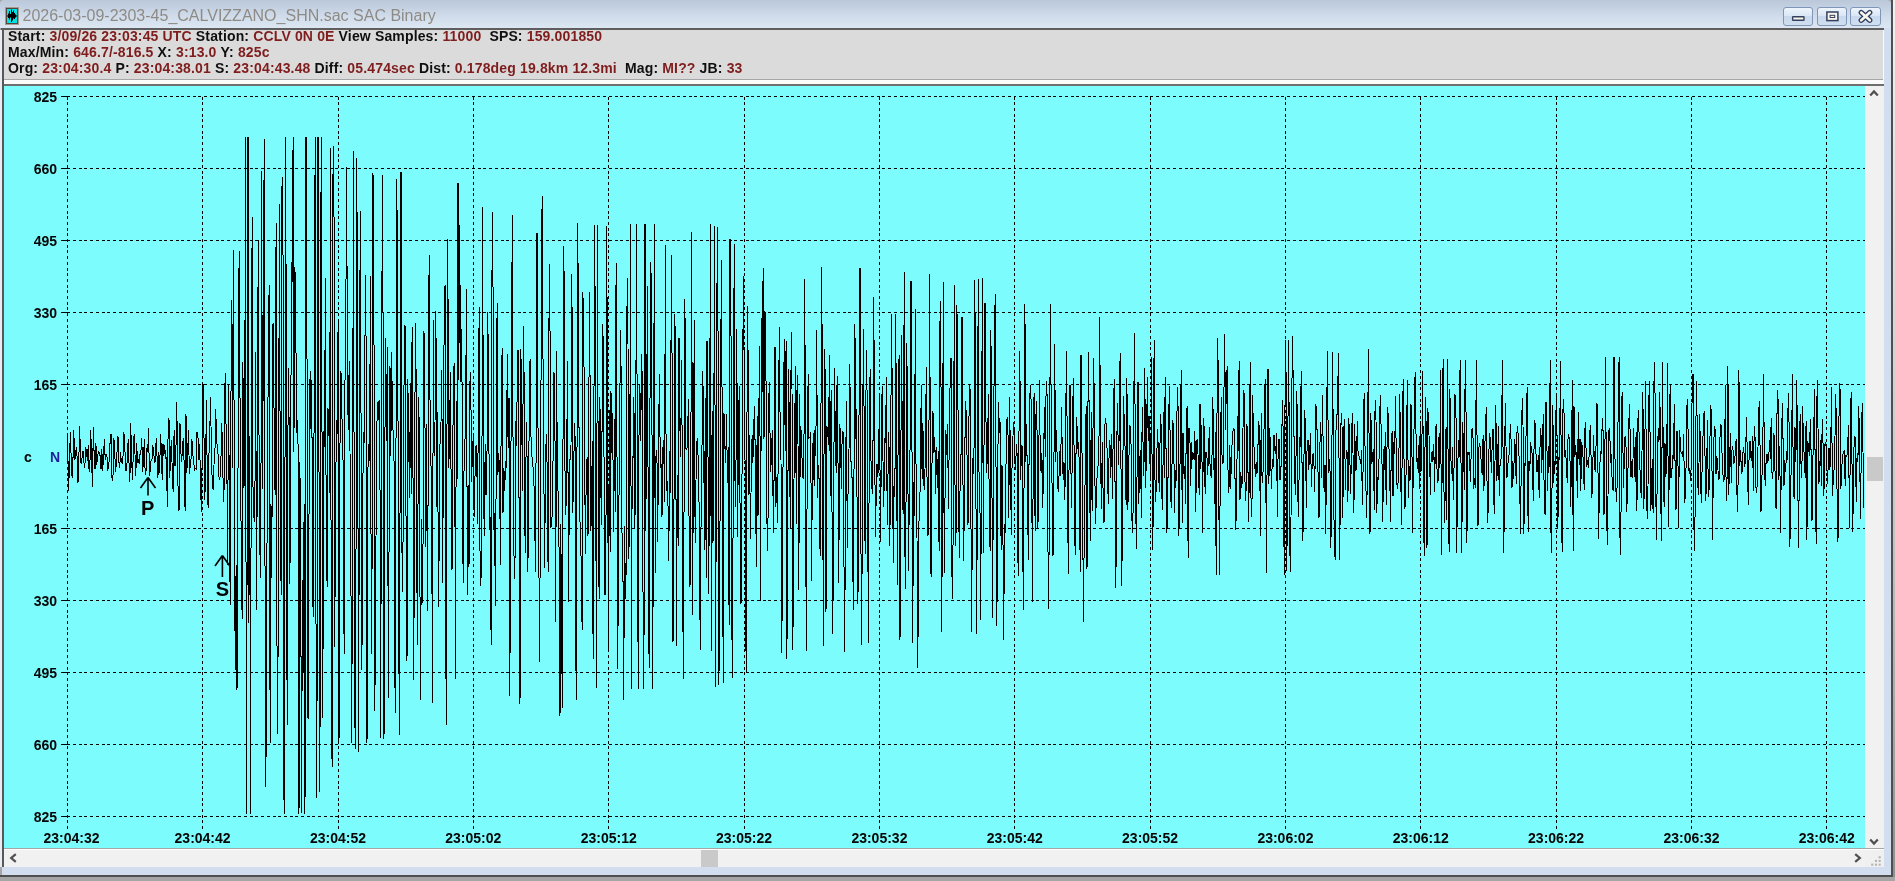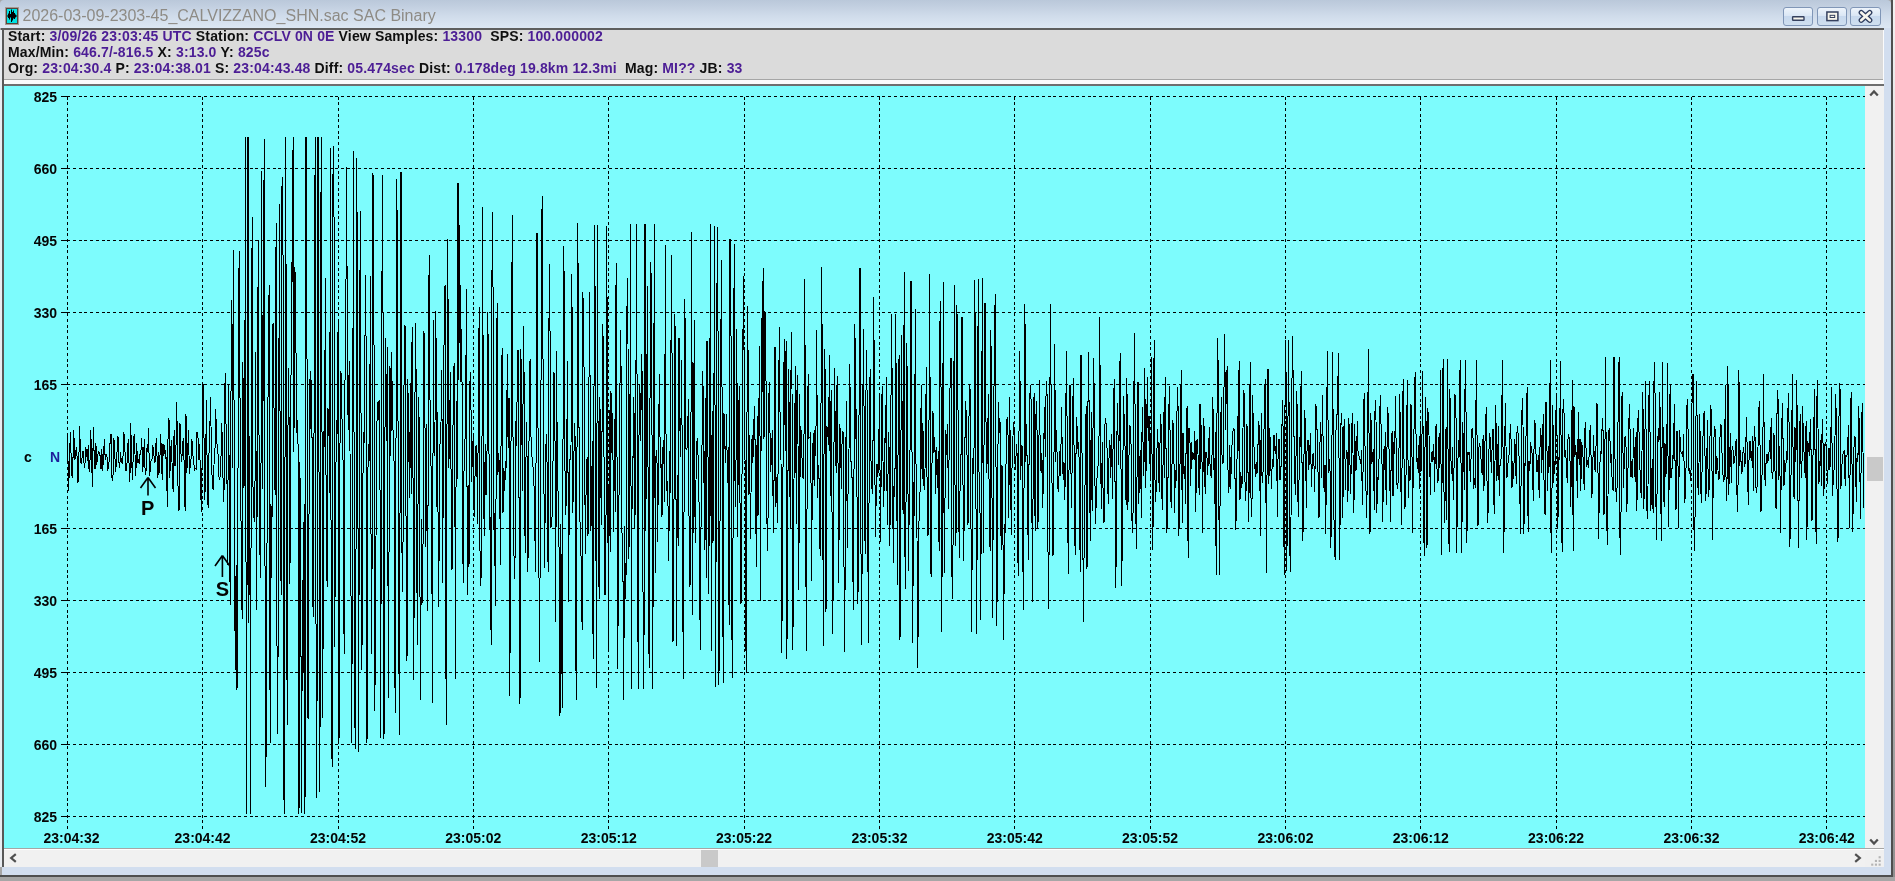--- a/index.html
+++ b/index.html
@@ -1,17 +1,17 @@
 <!DOCTYPE html>
 <html><head><meta charset="utf-8"><title>seis</title><style>
 html,body{margin:0;padding:0}
 body{width:1895px;height:881px;position:relative;overflow:hidden;background:#a6a6a6;
  font-family:"Liberation Sans",sans-serif}
 .abs{position:absolute}
-.v{color:#4c1d95}
+.v{color:#7f1d1d}
 .il{position:absolute;left:8px;white-space:pre;font-size:14px;font-weight:bold;color:#0f0f0f;letter-spacing:0.15px;line-height:16px}
 </style></head><body>
 <div class="abs" style="left:0;top:0;width:1890.6px;height:28px;border-radius:4px 4px 0 0;background:linear-gradient(#bac8da,#c3d0e1 25%,#cfdbea 55%,#d8e3f0 85%,#dce7f3)"></div>
 <div class="abs" style="left:1890.6px;top:0;width:2.4px;height:877.4px;background:#4f4f4f"></div>
 <div class="abs" style="left:1893px;top:0;width:2px;height:877.4px;background:linear-gradient(#f2f2f2,#c5c5c5 60%,#8f8f8f)"></div>
 <div class="abs" style="left:1px;top:28px;width:1883.3px;height:2.3px;background:#5e5e5e"></div>
 <div class="abs" style="left:0;top:30.3px;width:2px;height:837px;background:#e9edf2"></div>
 <div class="abs" style="left:2px;top:30.3px;width:2px;height:837px;background:#585858"></div>
 <div class="abs" style="left:1884.3px;top:28px;width:6.3px;height:846.8px;background:#d2deef"></div>
 <div class="abs" style="left:2px;top:867.2px;width:1882.3px;height:7.6px;background:#d2deef"></div>
@@ -44,21 +44,21 @@
       </g>
       <g stroke="#f8f6ee" stroke-width="2.6" stroke-linecap="round">
         <path d="M10.2 4.5 L18.8 12.3 M18.8 4.5 L10.2 12.3"></path>
       </g>
     </svg>
   </div>
 <div class="abs" style="left:4px;top:30.3px;width:1878.6px;height:49.2px;background:#dbdbdb"></div>
 <div class="abs" style="left:1882.6px;top:30.3px;width:1.7px;height:53.7px;background:#fbfbfb"></div>
 <div class="abs" style="left:4px;top:79.5px;width:1880.3px;height:4px;background:#fbfbfb"></div>
 <div class="abs" style="left:4px;top:83.5px;width:1880.3px;height:2.3px;background:#6e6e6e"></div>
-<div class="il" style="top:28.4px"><span>Start:&nbsp;</span><span class="v">3/09/26&nbsp;23:03:45&nbsp;UTC</span><span>&nbsp;Station:&nbsp;</span><span class="v">CCLV&nbsp;0N&nbsp;0E</span><span>&nbsp;View&nbsp;Samples:&nbsp;</span><span class="v">13300</span><span>&nbsp;&nbsp;SPS:&nbsp;</span><span class="v">100.000002</span></div>
+<div class="il" style="top:28.4px"><span>Start:&nbsp;</span><span class="v">3/09/26&nbsp;23:03:45&nbsp;UTC</span><span>&nbsp;Station:&nbsp;</span><span class="v">CCLV&nbsp;0N&nbsp;0E</span><span>&nbsp;View&nbsp;Samples:&nbsp;</span><span class="v">11000</span><span>&nbsp;&nbsp;SPS:&nbsp;</span><span class="v">159.001850</span></div>
 <div class="il" style="top:44.4px"><span>Max/Min:&nbsp;</span><span class="v">646.7/-816.5</span><span>&nbsp;X:&nbsp;</span><span class="v">3:13.0</span><span>&nbsp;Y:&nbsp;</span><span class="v">825c</span></div>
 <div class="il" style="top:60.4px"><span>Org:&nbsp;</span><span class="v">23:04:30.4</span><span>&nbsp;P:&nbsp;</span><span class="v">23:04:38.01</span><span>&nbsp;S:&nbsp;</span><span class="v">23:04:43.48</span><span>&nbsp;Diff:&nbsp;</span><span class="v">05.474sec</span><span>&nbsp;Dist:&nbsp;</span><span class="v">0.178deg&nbsp;19.8km&nbsp;12.3mi</span><span>&nbsp;&nbsp;Mag:&nbsp;</span><span class="v">MI??</span><span>&nbsp;JB:&nbsp;</span><span class="v">33</span></div>
 <div class="abs" style="left:4px;top:85.8px;width:1861px;height:762.7px;background:#7dfcfd"></div>
 <svg width="1861" height="763" viewBox="4 86 1861 763" style="position:absolute;left:4px;top:86px">
 <g fill="none" stroke="#000" stroke-width="1" shape-rendering="crispEdges">
 <path stroke-dasharray="3 2.7" d="M67.3 96.5H1864.5 M67.3 168.5H1864.5 M67.3 240.5H1864.5 M67.3 312.5H1864.5 M67.3 384.5H1864.5 M67.3 528.5H1864.5 M67.3 600.5H1864.5 M67.3 672.5H1864.5 M67.3 744.5H1864.5 M67.3 816.5H1864.5"></path>
 <path stroke-dasharray="3 2.7" d="M67.5 96.5V829 M202.5 96.5V829 M338.5 96.5V829 M473.5 96.5V829 M608.5 96.5V829 M744.5 96.5V829 M879.5 96.5V829 M1014.5 96.5V829 M1150.5 96.5V829 M1285.5 96.5V829 M1420.5 96.5V829 M1556.5 96.5V829 M1691.5 96.5V829 M1826.5 96.5V829"></path>
 <path d="M61 96.5H67 M61 168.5H67 M61 240.5H67 M61 312.5H67 M61 384.5H67 M61 528.5H67 M61 600.5H67 M61 672.5H67 M61 744.5H67 M61 816.5H67"></path>
 </g>
 <g font-family="'Liberation Sans',sans-serif" font-size="14" font-weight="bold" fill="#050505">

